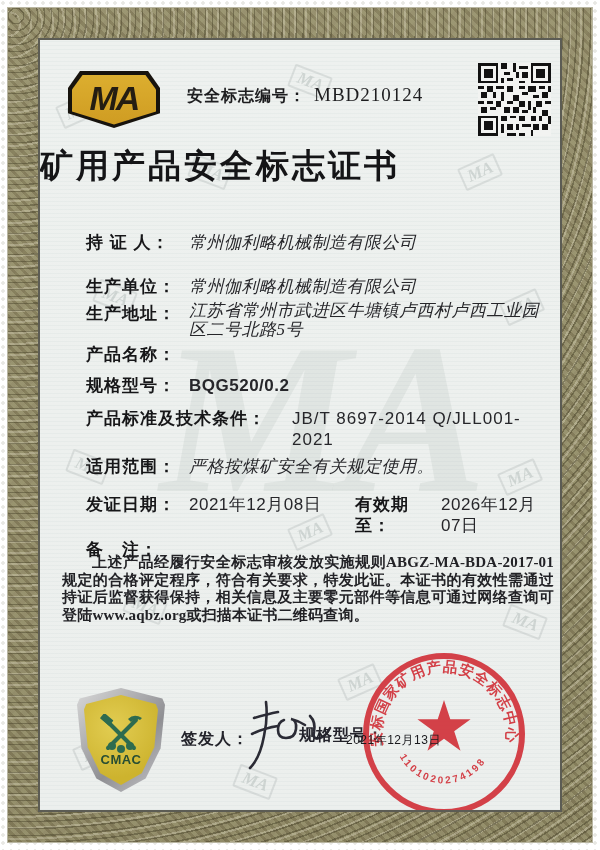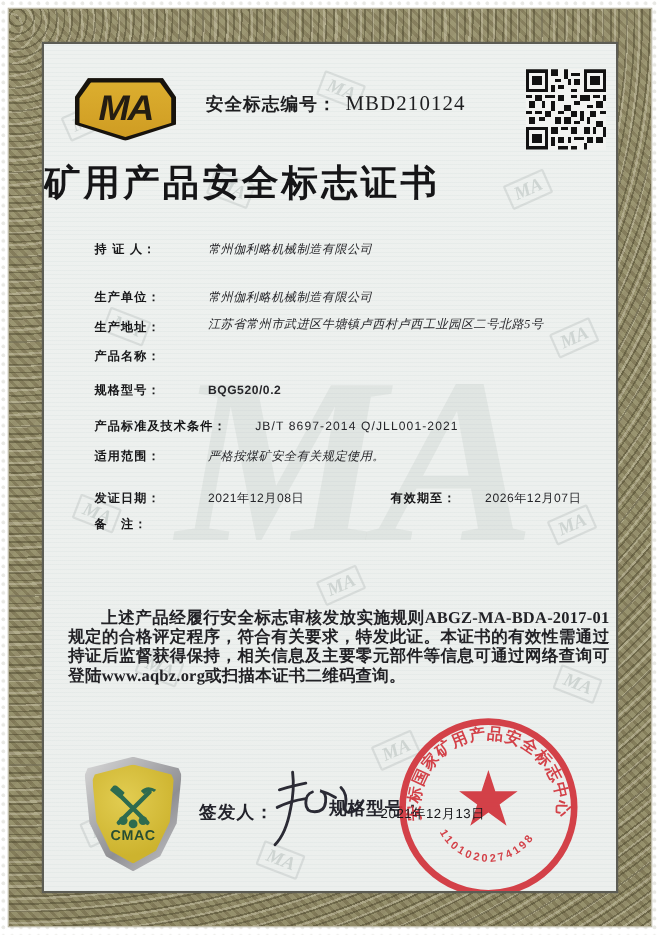--- a/index.html
+++ b/index.html
@@ -89,22 +89,22 @@
   .serial .val{font-family:"Liberation Serif", serif;font-size:19px;margin-left:8px;letter-spacing:1px;}
   .qr{position:absolute;left:438px;top:23px;width:73px;height:73px;background:#f2f3f1;}
   .title{
     position:absolute;left:0;right:0;top:104px;
     text-align:left;
     font-size:33px;font-weight:900;color:#151517;
     letter-spacing:3px;
   }
   
   .fields{
-    position:absolute;left:46px;top:177px;width:460px;
-    font-size:11px;color:#1c1c1e;
+    position:absolute;left:46px;top:192px;width:460px;
+    font-size:17px;color:#1c1c1e;
   }
   .frow{display:flex;margin-bottom:11px;line-height:21px;}
   .frow .flabel{
     width:103px;flex:none;
     font-weight:700;letter-spacing:1px;color:#161618;
   }
   .frow .fvalue{
     flex:1;
     font-family:"Liberation Serif", serif;
     font-weight:400;font-style:italic;

